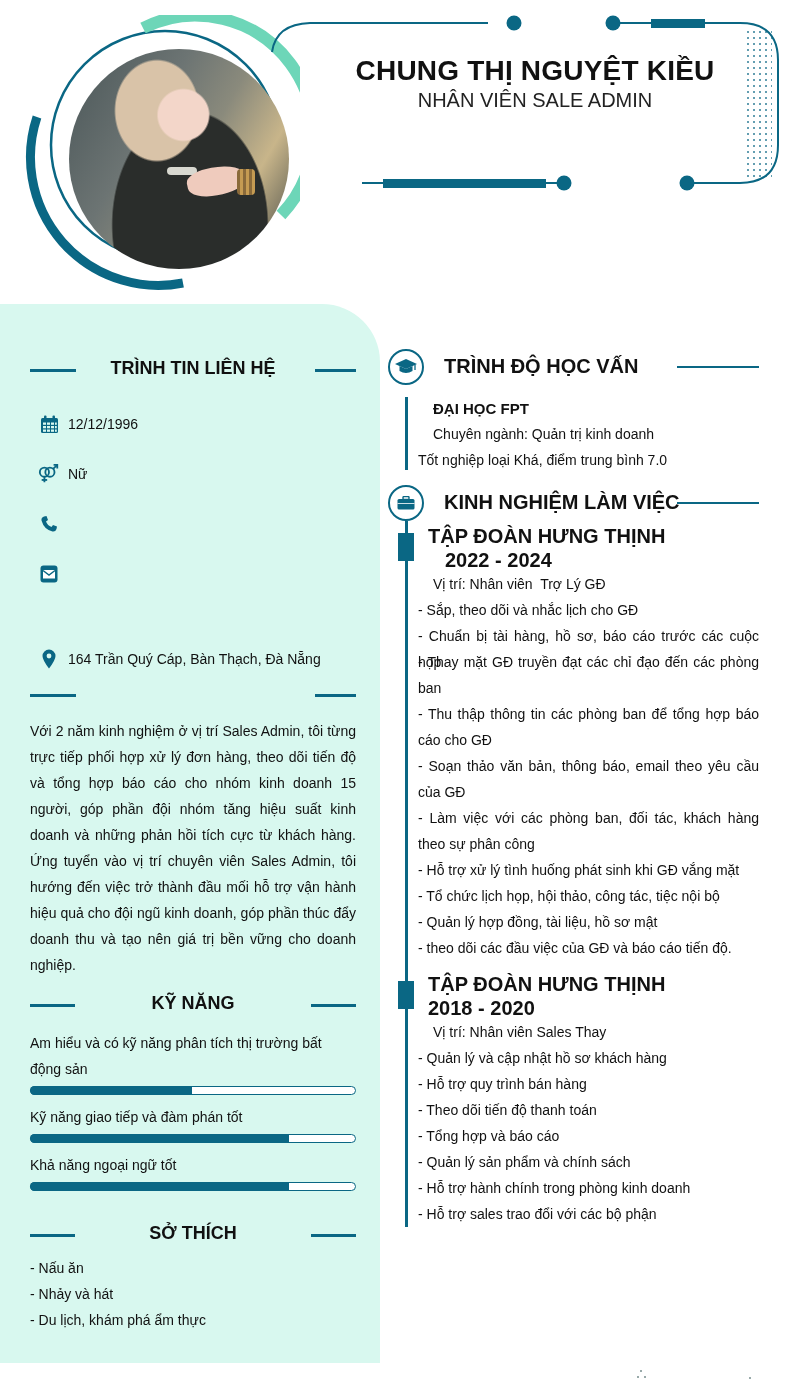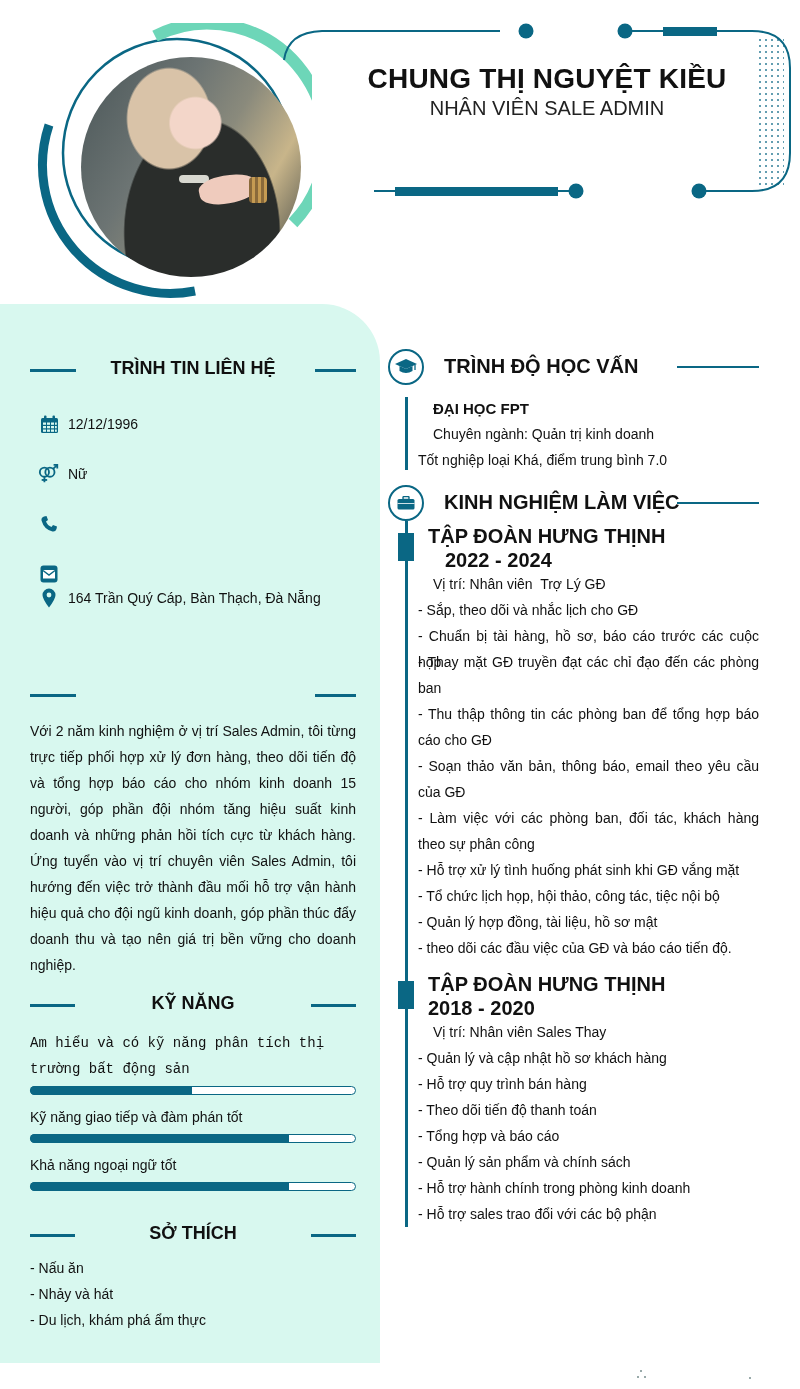--- a/index.html
+++ b/index.html
@@ -1,20 +1,20 @@
 <!DOCTYPE html>
 <html><head>
   <meta charset="utf-8">
   <style>
     * { box-sizing: border-box; margin: 0; padding: 0; }
     html, body { width: 800px; height: 1389px; background: #ffffff; overflow: hidden; }
     body { position: relative; font-family: "Liberation Sans", "DejaVu Sans", sans-serif; color: #111; }
 
     
-    .header { position: absolute; left: 12px; top: 0; width: 667px; height: 300px; margin-top: 8px; }
+    .header { position: absolute; left: 0; top: 0; width: 667px; height: 300px; }
     .avatar-wrap { position: absolute; left: 15px; top: 15px; width: 285px; height: 285px; }
     .avatar-svg { position: absolute; left: 0; top: 0; }
     .avatar-photo {
       position: absolute; left: 54px; top: 34px; width: 220px; height: 220px; border-radius: 50%;
       overflow: hidden;
       background:
         radial-gradient(circle at 52% 30%, #f3d6c9 0 13%, transparent 14%),
         radial-gradient(ellipse at 40% 28%, #d9c3a8 0 22%, transparent 23%),
         radial-gradient(ellipse at 55% 80%, #2a2d2b 0 45%, transparent 46%),
         linear-gradient(120deg, #4a5658 0%, #6c7473 35%, #8a8a7c 55%, #c8b58a 75%, #3c4241 100%);
@@ -190,21 +190,21 @@
   <span class="ic">
     <svg width="18" height="18" viewBox="0 0 18 18">
         <rect x="0.5" y="0.5" width="17" height="17" rx="3" fill="#0a6784"></rect>
         <rect x="3" y="5" width="12" height="8.5" fill="#fff"></rect>
         <polyline points="3,5.5 9,10 15,5.5" fill="none" stroke="#0a6784" stroke-width="1.4"></polyline>
       </svg>
   </span>
   <span class="txt"></span>
 </div>
 
-<div class="contact-item" style="top:587px;">
+<div class="contact-item" style="top:648px;">
   <span class="ic">
     <svg width="14" height="20" viewBox="0 0 14 20">
         <path d="M7 0.5 A6.5 6.5 0 0 1 13.5 7 Q13.5 11 7 19.5 Q0.5 11 0.5 7 A6.5 6.5 0 0 1 7 0.5 Z" fill="#0a6784"></path>
         <circle cx="7" cy="7" r="2.4" fill="#d8f8ef"></circle>
       </svg>
   </span>
   <span class="txt">164 Trần Quý Cáp, Bàn Thạch, Đà Nẵng</span>
 </div>
 
 <div class="sec-head" style="top:683px;">
@@ -212,21 +212,21 @@
   <div class="line" style="right:0;width:41px;"></div>
 </div>
 <div class="objective">Với 2 năm kinh nghiệm ở vị trí Sales Admin, tôi từng trực tiếp phối hợp xử lý đơn hàng, theo dõi tiến độ và tổng hợp báo cáo cho nhóm kinh doanh 15 người, góp phần đội nhóm tăng hiệu suất kinh doanh và những phản hồi tích cực từ khách hàng. Ứng tuyển vào vị trí chuyên viên Sales Admin, tôi hướng đến việc trở thành đầu mối hỗ trợ vận hành hiệu quả cho đội ngũ kinh doanh, góp phần thúc đẩy doanh thu và tạo nên giá trị bền vững cho doanh nghiệp.</div>
 
 <div class="sec-head" style="top:993px;">
   <div class="line" style="left:0;width:45px;"></div>
   <div class="title">KỸ NĂNG</div>
   <div class="line" style="right:0;width:45px;"></div>
 </div>
 
-<div class="skill" style="top:1030px;font-family:Liberation Mono, monospace;">
+<div class="skill" style="top:1030px;">
   <div class="label">Am hiểu và có kỹ năng phân tích thị trường bất động sản</div>
   <div class="bar">
       <div class="fill" style="width:50%;"></div>
     </div>
 </div>
 <div class="skill" style="top:1104px;">
   <div class="label">Kỹ năng giao tiếp và đàm phán tốt</div>
   <div class="bar">
       <div class="fill" style="width:80%;"></div>
     </div>

